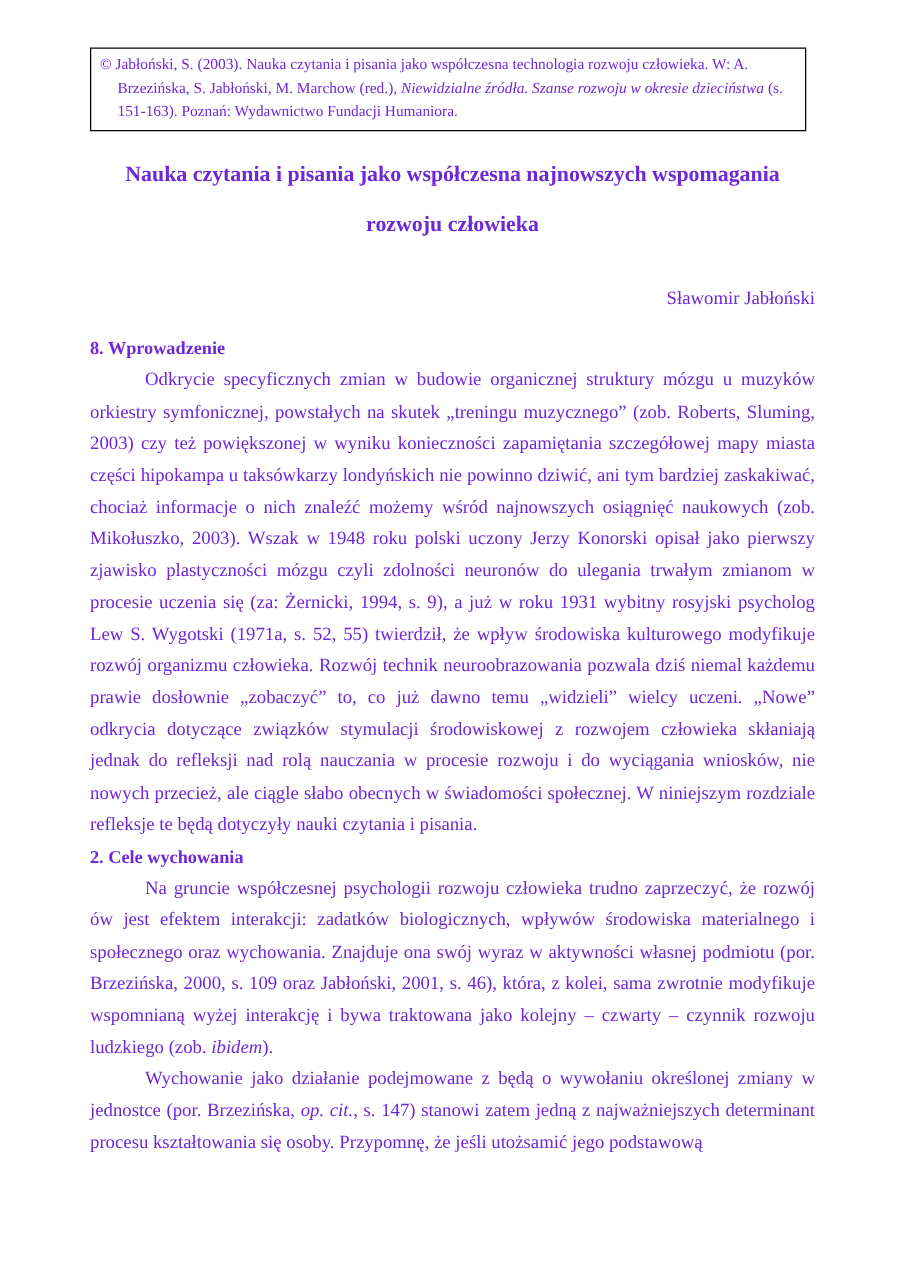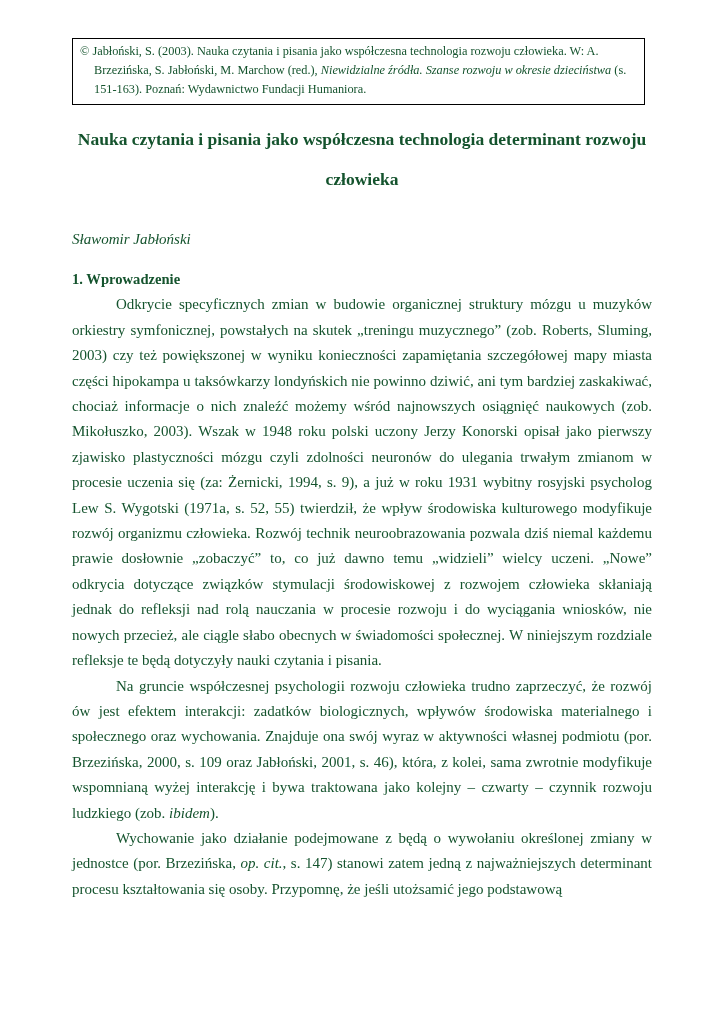--- a/index.html
+++ b/index.html
@@ -7,21 +7,21 @@
     padding: 0;
     background: #ffffff;
   }
   .page {
     position: relative;
     width: 724px;
     height: 1024px;
     box-sizing: border-box;
     padding: 38px 72px 0 72px;
     background: #ffffff;
-    color: #14532d;
+    color: #6d28d9;
     font-family: "Liberation Serif", serif;
     overflow: hidden;
   }
   .citation-box {
     border: 1px solid #000000;
     box-sizing: border-box;
     margin-right: 7px;
     padding: 3px 7px 5px 7px;
     font-size: 12.3px;
     line-height: 19px;
@@ -34,22 +34,21 @@
   .doc-title {
     margin: 14px 0 0 0;
     font-size: 17.5px;
     font-weight: bold;
     text-align: center;
     line-height: 40px;
   }
   .author {
     margin: 28px 0 15px 0;
     font-size: 15px;
-    font-style: italic;
-    text-align: left;
+    text-align: right;
     line-height: 25px;
   }
   .section-heading {
     margin: 0;
     font-size: 14.6px;
     font-weight: bold;
     line-height: 25.4px;
   }
   .body-par {
     margin: 0;
@@ -62,26 +61,27 @@
 </style>
 </head>
 <body>
 
 <div class="page">
 
   <div class="citation-box">
     <p><span>© Jabłoński, S. (2003). Nauka czytania i pisania jako współczesna technologia rozwoju człowieka. W: A. Brzezińska, S. Jabłoński, M. Marchow (red.), </span><em>Niewidzialne źródła. Szanse rozwoju w okresie dzieciństwa</em><span> (s. 151-163). Poznań: Wydawnictwo Fundacji Humaniora.</span></p>
   </div>
 
-  <h1 class="doc-title">Nauka czytania i pisania jako współczesna technologia determinant rozwoju człowieka</h1>
+  <h1 class="doc-title">Nauka czytania i pisania jako współczesna najnowszych wspomagania rozwoju człowieka</h1>
 
   <div class="author">Sławomir Jabłoński</div>
 
-  <h2 class="section-heading">1. Wprowadzenie</h2>
+  <h2 class="section-heading">8. Wprowadzenie</h2>
 
   <p class="body-par"><span>Odkrycie specyficznych zmian w budowie organicznej struktury mózgu u muzyków orkiestry symfonicznej, powstałych na skutek „treningu muzycznego” (zob. Roberts, Sluming, 2003) czy też powiększonej w wyniku konieczności zapamiętania szczegółowej mapy miasta części hipokampa u taksówkarzy londyńskich nie powinno dziwić, ani tym bardziej zaskakiwać, chociaż informacje o nich znaleźć możemy wśród najnowszych osiągnięć naukowych (zob. Mikołuszko, 2003). Wszak w 1948 roku polski uczony Jerzy Konorski opisał jako pierwszy zjawisko plastyczności mózgu czyli zdolności neuronów do ulegania trwałym zmianom w procesie uczenia się (za: Żernicki, 1994, s. 9), a już w roku 1931 wybitny rosyjski psycholog Lew S. Wygotski (1971a, s. 52, 55) twierdził, że wpływ środowiska kulturowego modyfikuje rozwój organizmu człowieka. Rozwój technik neuroobrazowania pozwala dziś niemal każdemu prawie dosłownie „zobaczyć” to, co już dawno temu „widzieli” wielcy uczeni. „Nowe” odkrycia dotyczące związków stymulacji środowiskowej z rozwojem człowieka skłaniają jednak do refleksji nad rolą nauczania w procesie rozwoju i do wyciągania wniosków, nie nowych przecież, ale ciągle słabo obecnych w świadomości społecznej. W niniejszym rozdziale refleksje te będą dotyczyły nauki czytania i pisania.</span></p>
 
+  <h2 class="section-heading">2. Cele wychowania</h2>
 
   <p class="body-par"><span>Na gruncie współczesnej psychologii rozwoju człowieka trudno zaprzeczyć, że rozwój ów jest efektem interakcji: zadatków biologicznych, wpływów środowiska materialnego i społecznego oraz wychowania. Znajduje ona swój wyraz w aktywności własnej podmiotu (por. Brzezińska, 2000, s. 109 oraz Jabłoński, 2001, s. 46), która, z kolei, sama zwrotnie modyfikuje wspomnianą wyżej interakcję i bywa traktowana jako kolejny – czwarty – czynnik rozwoju ludzkiego (zob. </span><em>ibidem</em><span>).</span></p>
 
   <p class="body-par"><span>Wychowanie jako działanie podejmowane z będą o wywołaniu określonej zmiany w jednostce (por. Brzezińska, </span><em>op. cit.</em><span>, s. 147) stanowi zatem jedną z najważniejszych determinant procesu kształtowania się osoby. Przypomnę, że jeśli utożsamić jego podstawową</span></p>
 
 </div>
 
 </body></html>

